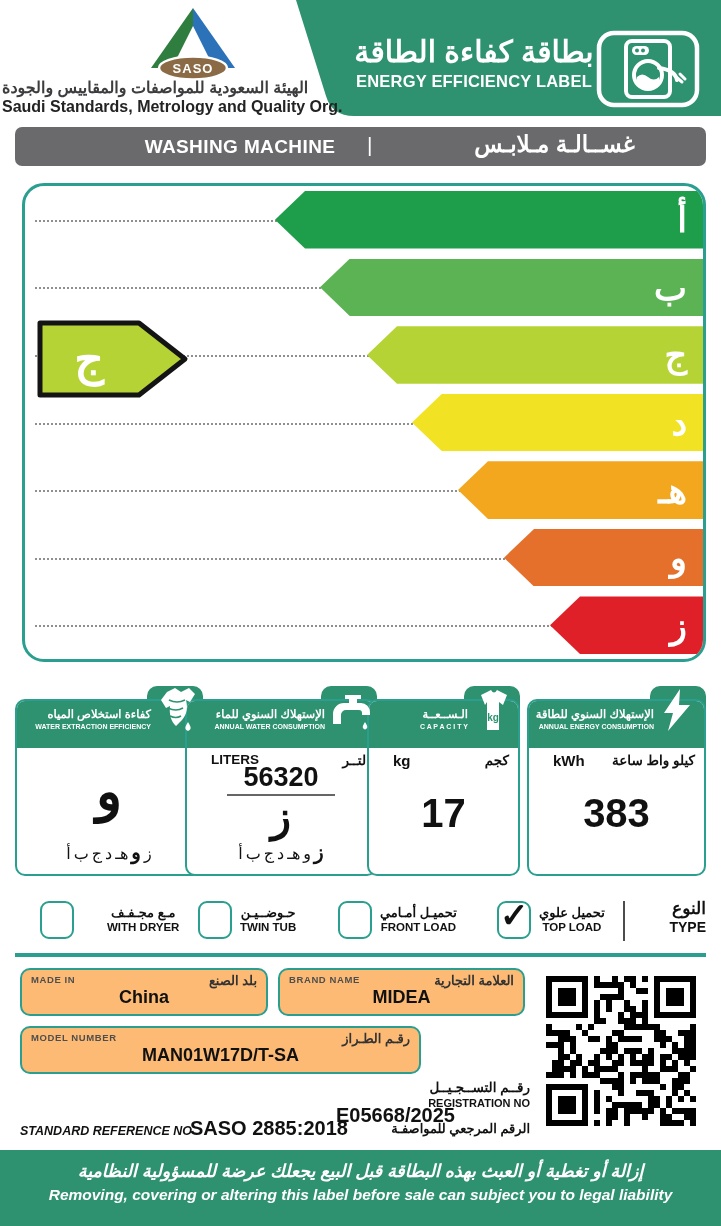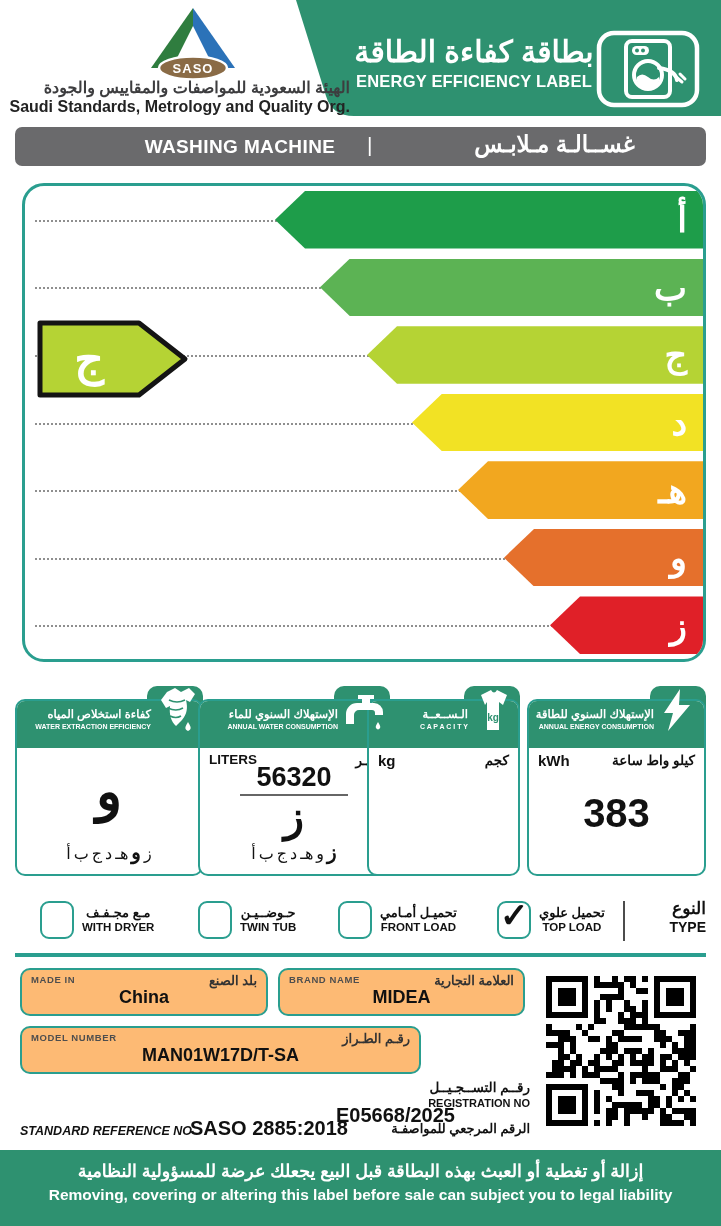--- a/index.html
+++ b/index.html
@@ -6,21 +6,21 @@
   .label{position:relative;width:721px;height:1226px;background:#fff;overflow:hidden;
          font-family:"Liberation Sans",sans-serif;color:#111;}
 
   
   .hdr-green-svg{position:absolute;left:0;top:0;}
   .hdr-title{position:absolute;left:352px;top:34px;width:244px;text-align:center;color:#fff;}
   .hdr-title .ar{font-size:30px;font-weight:bold;line-height:1.2;}
   .hdr-title .en{font-size:16.5px;font-weight:bold;letter-spacing:.2px;margin-top:2px;}
   .washer-icon{position:absolute;left:596px;top:30px;}
   .saso-logo{position:absolute;left:140px;top:6px;}
-  .org-names{position:absolute;left:2px;top:78px;width:348px;text-align:right;}
+  .org-names{position:absolute;left:2px;top:78px;width:348px;text-align:left;}
   .org-names .ar{font-size:16px;font-weight:bold;color:#3d3d3f;}
   .org-names .en{font-size:16px;font-weight:bold;color:#232323;margin-top:1px;}
 
   
   .product-bar{position:absolute;left:15px;top:127px;width:691px;height:39px;background:#6a6a6c;border-radius:7px;}
   .product-bar .en{position:absolute;left:100px;top:9px;width:250px;text-align:center;color:#fff;font-weight:bold;font-size:19px;letter-spacing:.4px;}
   .product-bar .sep{position:absolute;left:352px;top:6px;color:#fff;font-size:21px;}
   .product-bar .ar{position:absolute;left:392px;top:4px;width:295px;text-align:center;color:#fff;font-weight:bold;font-size:23px;}
 
   
@@ -36,21 +36,21 @@
   
   .metric{position:absolute;top:686px;height:190px;}
   .m-tab{position:absolute;top:0;right:0;width:56px;height:30px;background:#2e9170;border-radius:10px 10px 0 0;}
   .m-icon{position:absolute;top:2px;right:6px;width:44px;height:44px;z-index:2;}
   .m-main{position:absolute;top:13px;left:0;right:0;bottom:0;border:2.5px solid #2a9e8f;border-radius:10px;
           overflow:hidden;display:flex;flex-direction:column;background:#fff;}
   .m-head{background:#2e9170;height:47px;padding:6px 50px 0 4px;text-align:right;color:#fff;box-sizing:border-box;}
   .m-head .ar{font-size:11.5px;font-weight:bold;white-space:nowrap;}
   .m-head .en{font-size:7px;font-weight:bold;white-space:nowrap;margin-top:2px;}
   .m-body{flex:1;position:relative;text-align:center;}
-  .m-units{display:flex;justify-content:space-between;padding:4px 9px 0 9px;font-weight:bold;}
+  .m-units{display:flex;justify-content:space-between;padding:4px 9px 0 24px;font-weight:bold;}
   .m-units .u-en{font-size:15px;} .m-units .u-ar{font-size:13.5px;}
   .m-units.small .u-en{font-size:13.5px;}
   .big-grade{font-size:54px;font-weight:bold;line-height:1;margin-top:16px;}
   .mid-grade{font-size:42px;font-weight:bold;line-height:.9;margin-top:2px;}
   .m-value{font-size:40px;font-weight:bold;margin-top:22px;}
   .m-value-ul{display:inline-block;font-size:27px;font-weight:bold;border-bottom:2px solid #666;
               padding:0 16px 1px 16px;margin-top:-6px;}
   .grade-scale{position:absolute;bottom:10px;left:0;right:0;display:flex;justify-content:center;
                align-items:baseline;gap:3px;font-size:16px;}
   .grade-scale .sel{font-weight:bold;font-size:20px;}
@@ -77,21 +77,21 @@
   .reg-val{position:absolute;left:200px;top:1104px;width:255px;text-align:right;font-size:20px;font-weight:bold;}
   .reg-lab{position:absolute;left:330px;top:1080px;width:200px;text-align:right;line-height:1.25;}
   .reg-lab .ar{font-size:13.5px;font-weight:bold;}
   .reg-lab .en{font-size:11px;font-weight:bold;}
   .std-en{position:absolute;left:20px;top:1124px;font-size:12.5px;font-weight:bold;font-style:italic;}
   .std-val{position:absolute;left:190px;top:1117px;font-size:20px;font-weight:bold;}
   .std-ar{position:absolute;left:358px;top:1121px;width:172px;text-align:right;font-size:13px;font-weight:bold;}
   .qr{position:absolute;left:536px;top:966px;width:170px;height:170px;}
 
   
-  .footer{position:absolute;left:0;top:1150px;width:721px;height:76px;background:#2e9170;color:#fff;text-align:center;}
+  .footer{position:absolute;left:0;top:1150px;width:721px;height:76px;background:#2e9170;color:#fff;text-align:center;font-style:italic;}
   .footer .ar{font-size:17.5px;font-weight:bold;margin-top:11px;}
   .footer .en{font-size:15.5px;font-weight:bold;margin-top:4px;}
 </style>
 </head>
 <body>
 
 <div class="label">
 
   <svg class="hdr-green-svg" width="721" height="118" viewBox="0 0 721 118">
     <path d="M296,0 L326,96 Q332,116 354,116 L721,116 L721,0 Z" fill="#2e9170"></path>
@@ -205,21 +205,21 @@
             <span>ج</span>
             <span>د</span>
             <span>هـ</span>
             <span class="sel">و</span>
             <span>ز</span>
           </div>
       </div>
     </div>
   </div>
 
-  <div class="metric" style="left:198px;width:192px;">
+  <div class="metric" style="left:185px;width:192px;">
     <div class="m-tab"></div>
     <div class="m-icon">
       <svg width="44" height="44" viewBox="0 0 44 44">
         <path d="M6,36 v-10 a11,11 0 0 1 11,-11 h5 v-4 h-4 v-4 h16 v4 h-4 v4 h4 a9,9 0 0 1 9,9 v3 h-8 v-2 a3,3 0 0 0 -3,-3 h-13 a5,5 0 0 0 -5,5 v9 z" fill="#fff"></path>
         <path d="M38,34 c2.5,4 3.5,6 0,7.5 c-3.5,-1.5 -2.5,-3.5 0,-7.5 z" fill="#fff"></path>
       </svg>
     </div>
     <div class="m-main">
       <div class="m-head">
         <div class="ar">الإستهلاك السنوي للماء</div>
@@ -256,20 +256,21 @@
     <div class="m-main">
       <div class="m-head">
         <div class="ar">الـســعــة</div>
         <div class="en">C A P A C I T Y</div>
       </div>
       <div class="m-body">
         <div class="m-units">
           <span class="u-en">kg</span>
           <span class="u-ar">كجم</span>
         </div>
+        <div class="m-value">17</div>
       </div>
     </div>
   </div>
 
   <div class="metric" style="left:527px;width:179px;">
     <div class="m-tab"></div>
     <div class="m-icon">
       <svg width="44" height="44" viewBox="0 0 44 44">
         <polygon points="24,1 8,25 17,25 12,43 34,17 23,17" fill="#fff"></polygon>
       </svg>
@@ -283,21 +284,21 @@
         <div class="m-units">
           <span class="u-en">kWh</span>
           <span class="u-ar">كيلو واط ساعة</span>
         </div>
         <div class="m-value">383</div>
       </div>
     </div>
   </div>
 
   <div class="type-row">
-    <div class="topt" style="left:25px;">
+    <div class="topt" style="left:25px;gap:25px;">
       <div class="cb">
           <span class="tick"></span>
         </div>
       <div class="lbl">
           <div class="ar">مـع مجـفـف</div>
         <div class="en">WITH DRYER</div>
         </div>
     </div>
     <div class="topt" style="left:183px;">
       <div class="cb">

